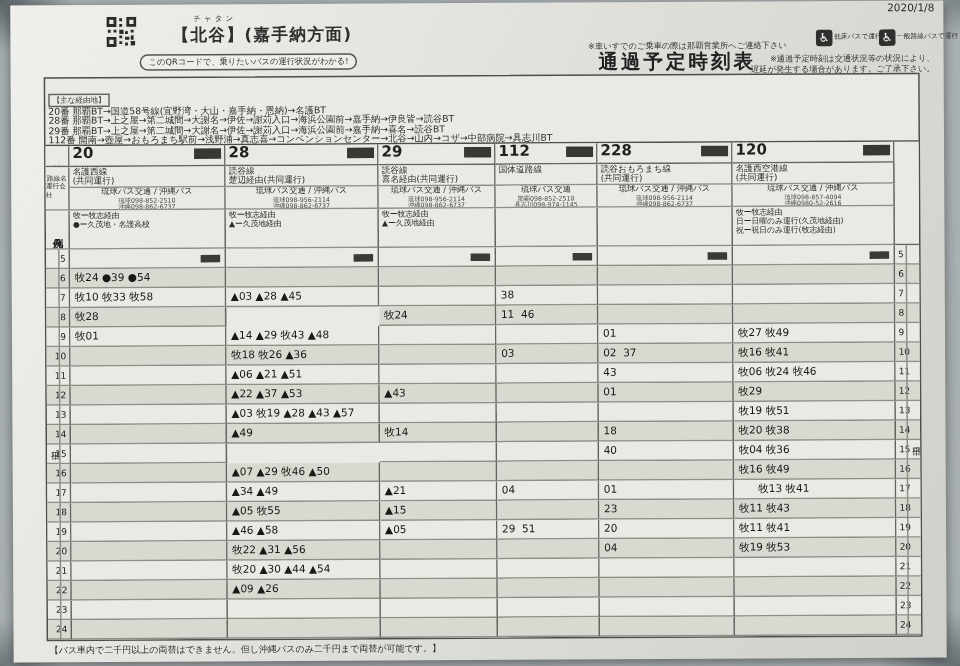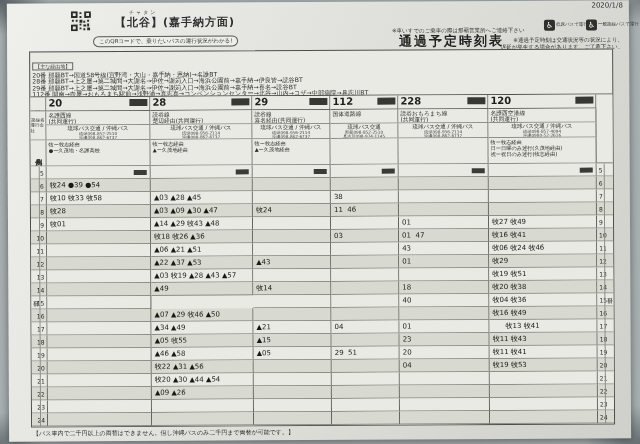--- a/index.html
+++ b/index.html
@@ -259,40 +259,39 @@
           <div class="cell hnum l" style="grid-area: 7 / 1;">7</div>
           <div class="cell tcell" style="grid-area: 7 / 2; text-align: center;"><div class="">牧10 牧33 牧58</div></div>
           <div class="cell tcell" style="grid-area: 7 / 3;"><div class="">▲03 ▲28 ▲45</div></div>
           <div class="cell tcell" style="grid-area: 7 / 4;"><div class=""></div></div>
           <div class="cell tcell" style="grid-area: 7 / 5;"><div class="">38</div></div>
           <div class="cell tcell" style="grid-area: 7 / 6;"><div class=""></div></div>
           <div class="cell tcell" style="grid-area: 7 / 7;"><div class=""></div></div>
           <div class="cell hnum r" style="grid-area: 7 / 8;">7</div>
           <div class="cell hnum l shade" style="grid-area: 8 / 1;">8</div>
           <div class="cell tcell shade" style="grid-area: 8 / 2;"><div class="">牧28</div></div>
-          <div class="cell tcell shade" style="grid-area: 8 / 3;"><div class="">▲03 ▲09 ▲30 ▲47</div></div>
           <div class="cell tcell shade" style="grid-area: 8 / 4;"><div class="">牧24</div></div>
           <div class="cell tcell shade" style="grid-area: 8 / 5;"><div class="">11  46</div></div>
           <div class="cell tcell shade" style="grid-area: 8 / 6;"><div class=""></div></div>
           <div class="cell tcell shade" style="grid-area: 8 / 7;"><div class=""></div></div>
           <div class="cell hnum r shade" style="grid-area: 8 / 8;">8</div>
           <div class="cell hnum l" style="grid-area: 9 / 1;">9</div>
           <div class="cell tcell" style="grid-area: 9 / 2;"><div class="">牧01</div></div>
           <div class="cell tcell" style="grid-area: 9 / 3;"><div class="">▲14 ▲29 牧43 ▲48</div></div>
           <div class="cell tcell" style="grid-area: 9 / 4;"><div class=""></div></div>
           <div class="cell tcell" style="grid-area: 9 / 5;"><div class=""></div></div>
           <div class="cell tcell" style="grid-area: 9 / 6;"><div class="">01</div></div>
           <div class="cell tcell" style="grid-area: 9 / 7;"><div class="">牧27 牧49</div></div>
           <div class="cell hnum r" style="grid-area: 9 / 8;">9</div>
           <div class="cell hnum l shade" style="grid-area: 10 / 1;">10</div>
           <div class="cell tcell shade" style="grid-area: 10 / 2;"><div class=""></div></div>
           <div class="cell tcell shade" style="grid-area: 10 / 3;"><div class="">牧18 牧26 ▲36</div></div>
           <div class="cell tcell shade" style="grid-area: 10 / 4;"><div class=""></div></div>
           <div class="cell tcell shade" style="grid-area: 10 / 5;"><div class="">03</div></div>
-          <div class="cell tcell shade" style="grid-area: 10 / 6;"><div class="">01  47</div></div>
+          <div class="cell tcell shade" style="grid-area: 10 / 6;"><div class="">02  37</div></div>
           <div class="cell tcell shade" style="grid-area: 10 / 7;"><div class="">牧16 牧41</div></div>
           <div class="cell hnum r shade" style="grid-area: 10 / 8;">10</div>
           <div class="cell hnum l" style="grid-area: 11 / 1;">11</div>
           <div class="cell tcell" style="grid-area: 11 / 2;"><div class=""></div></div>
           <div class="cell tcell" style="grid-area: 11 / 3;"><div class="">▲06 ▲21 ▲51</div></div>
           <div class="cell tcell" style="grid-area: 11 / 4;"><div class=""></div></div>
           <div class="cell tcell" style="grid-area: 11 / 5;"><div class=""></div></div>
           <div class="cell tcell" style="grid-area: 11 / 6;"><div class="">43</div></div>
           <div class="cell tcell" style="grid-area: 11 / 7;"><div class="">牧06 牧24 牧46</div></div>
           <div class="cell hnum r" style="grid-area: 11 / 8;">11</div>

